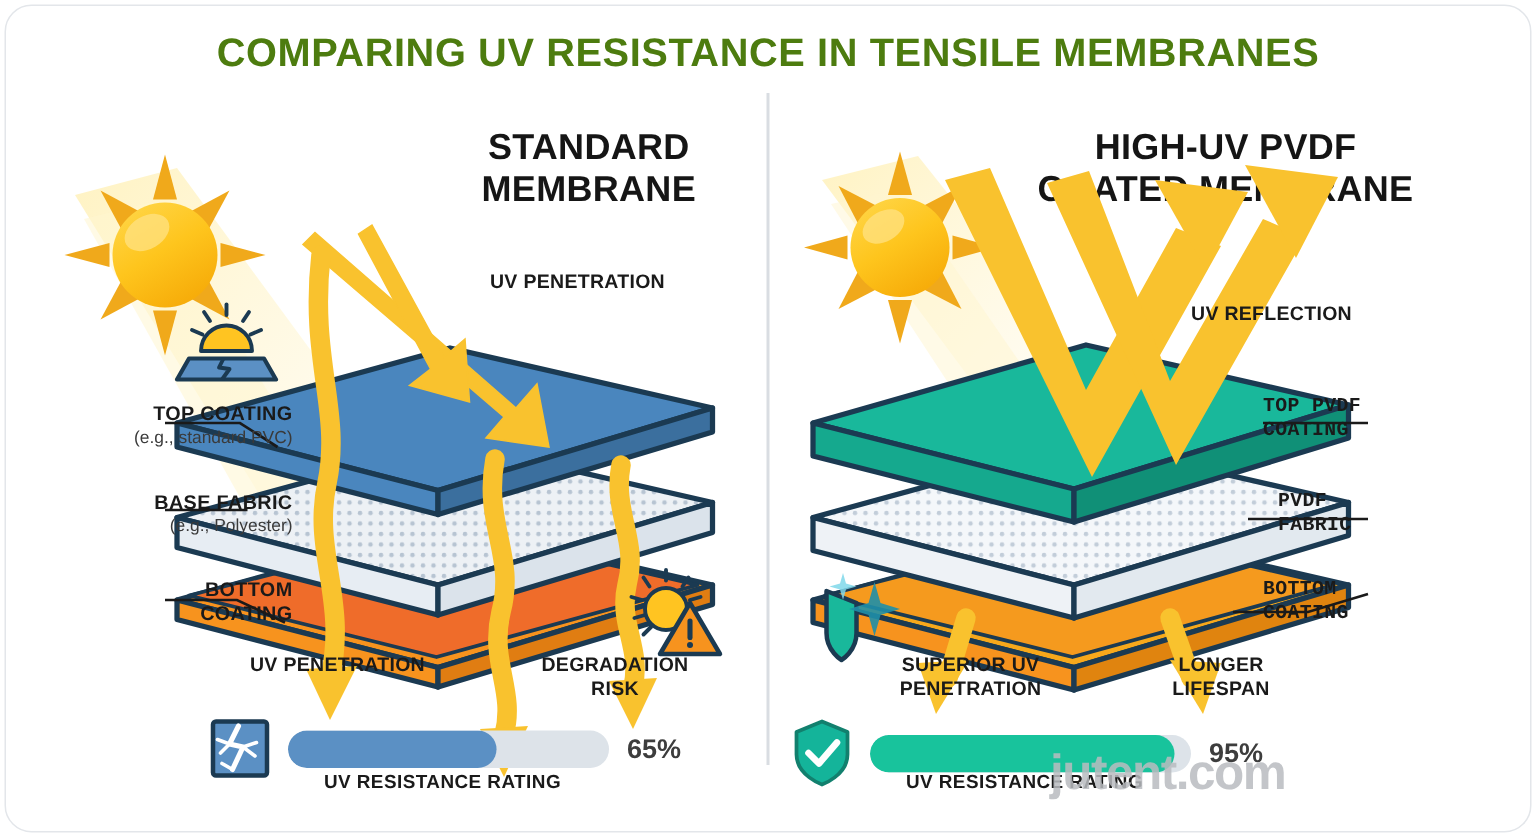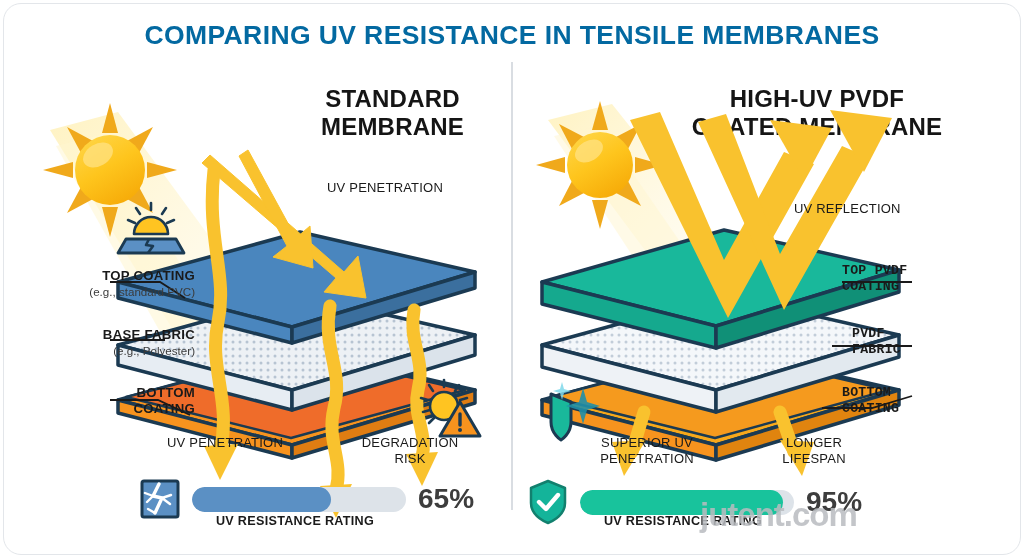--- a/index.html
+++ b/index.html
@@ -30,21 +30,21 @@
     pointer-events: none;
   }
   #title {
     position: absolute;
     left: 0; top: 20px;
     width: 1024px;
     text-align: center;
     font-size: 26.5px;
     font-weight: bold;
     letter-spacing: 0.4px;
-    color: #0369a1;
+    color: #4d7c0f;
     white-space: nowrap;
   }
   
   #center-divider {
     position: absolute;
     left: 511px;
     top: 62px;
     width: 2px;
     height: 448px;
     background: #d9dde2;
@@ -89,21 +89,21 @@
     color: #3a3a3a;
     letter-spacing: 0;
     margin-top: 1px;
   }
   .lbl-right { text-align: right; }
   .lbl-left  { text-align: left; font-family: Liberation Mono, monospace;  }
 
   .flow-label {
     position: absolute;
     font-size: 13px;
-    font-weight: normal;
+    font-weight: bold;
     color: #1a1a1a;
     text-align: center;
     line-height: 1.22;
     letter-spacing: 0.2px;
   }
 
   
   .rating-row {
     position: absolute;
     display: flex;
@@ -117,21 +117,21 @@
     border-radius: 13px;
     background: #dde3e9;
     overflow: hidden;
   }
   .rating-fill {
     position: absolute;
     left: 0; top: 0; bottom: 0;
     border-radius: 13px;
   }
   .rating-pct {
-    font-size: 28px;
+    font-size: 18px;
     font-weight: bold;
     color: #3d3d3d;
   }
   .rating-caption {
     position: absolute;
     font-size: 12.6px;
     font-weight: bold;
     color: #1a1a1a;
     letter-spacing: 0.3px;
     text-align: center;

